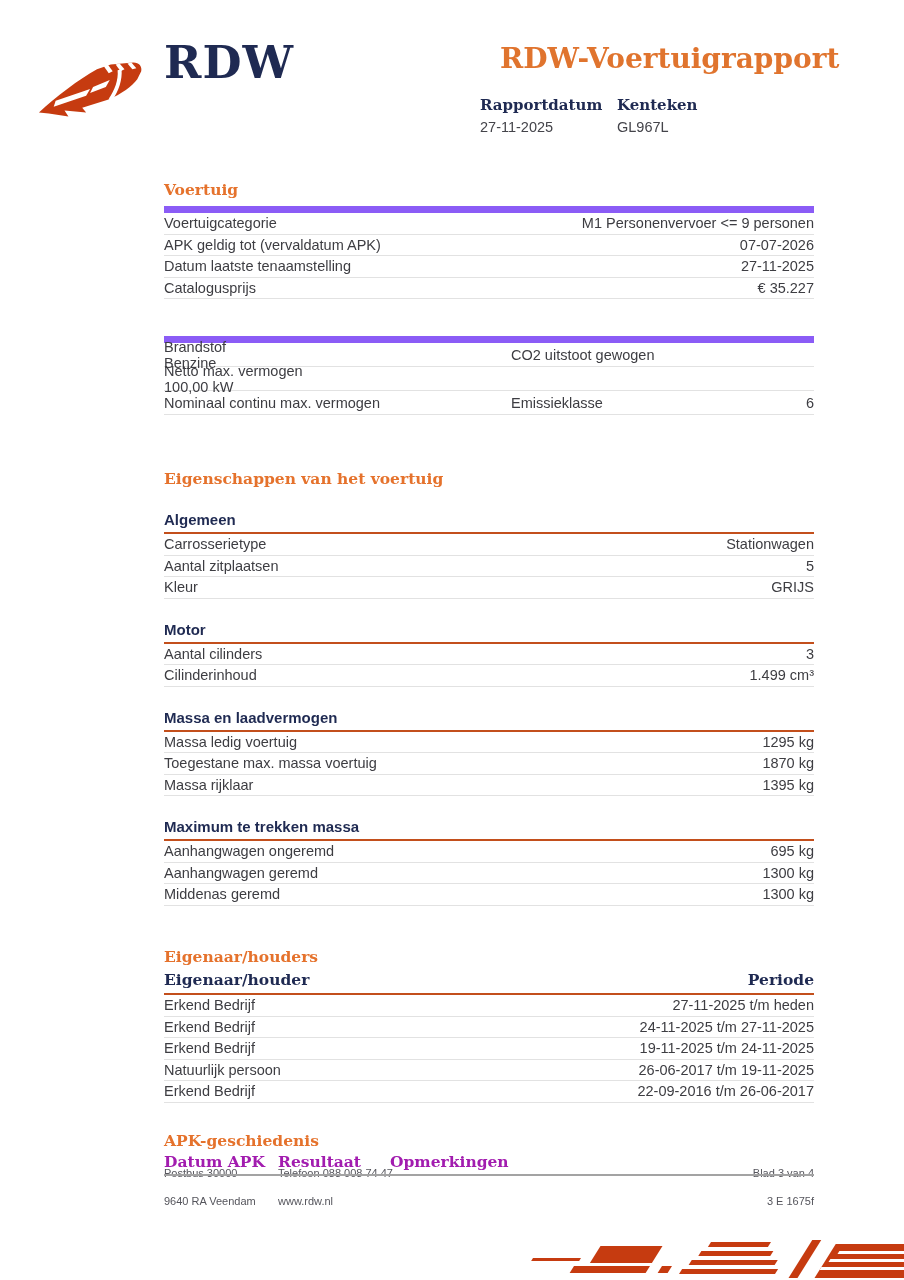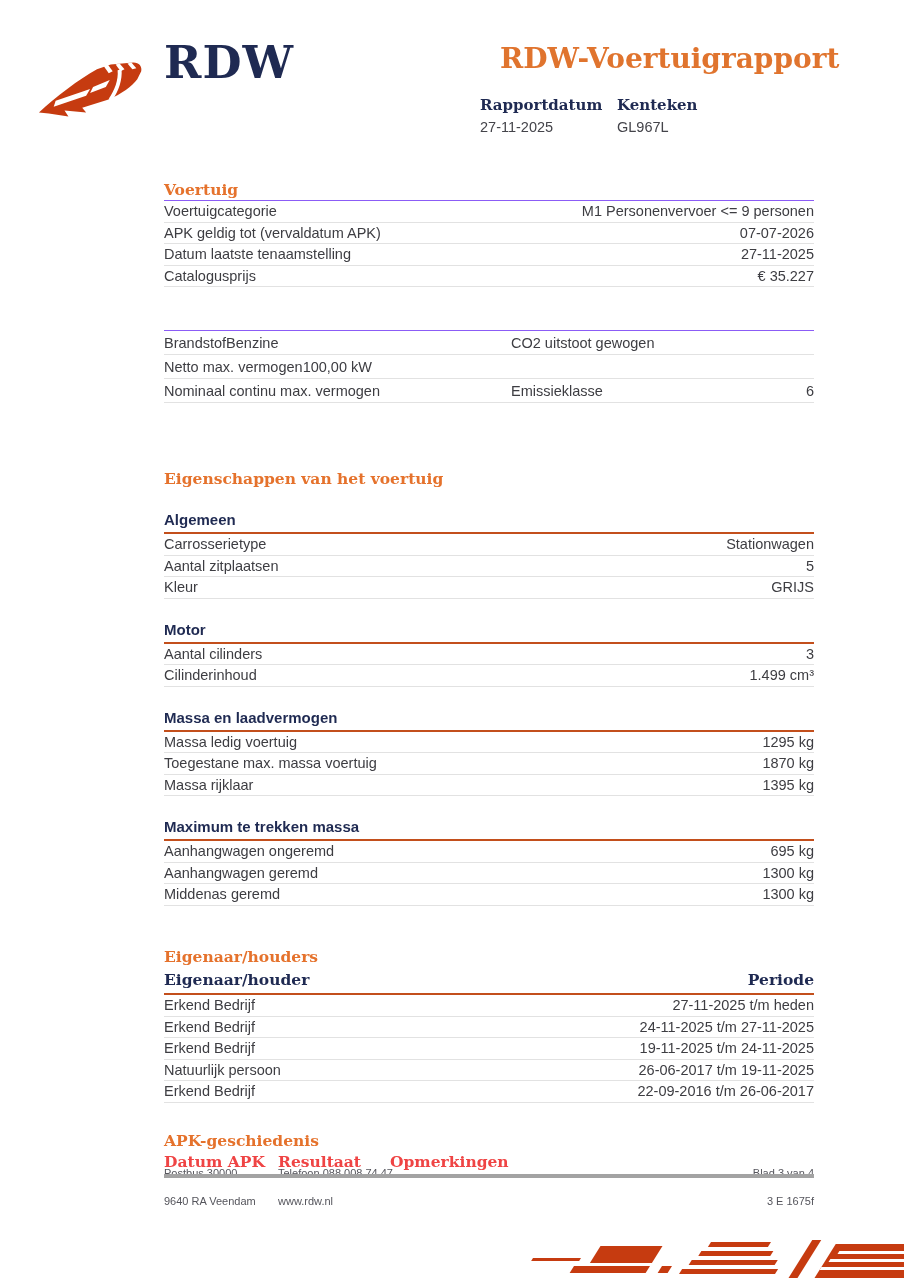--- a/index.html
+++ b/index.html
@@ -15,47 +15,47 @@
                font-weight: 700; font-size: 28px; color: #e0742e; }
   .meta { position: absolute; left: 480px; top: 96px; display: flex; }
   .meta-col1 { width: 137px; }
   .meta-label { font-family: "DejaVu Serif", serif; font-weight: 700; font-size: 15px; color: #1f2a52; }
   .meta-value { font-size: 14.5px; color: #44444a; margin-top: 5px; }
 
   
   .sec { position: absolute; left: 164px; width: 650px; }
   .h-orange { font-family: "DejaVu Serif", serif; font-weight: 700; font-size: 15.5px;
               color: #e5722c; line-height: 20px; }
-  .rows { border-top: 1px solid #8b5cf6; }
+  .rows { border-top: 7px solid #8b5cf6; margin-top: 6px; }
   .kv-row { display: flex; justify-content: space-between; align-items: center;
             height: 21.5px; border-bottom: 1px solid #e2e2e2; font-size: 14.5px; color: #3d3d42; }
   .kv-label { white-space: nowrap; }
   .kv-value { white-space: nowrap; text-align: right; }
 
   
   .m-row { display: flex; align-items: center; height: 24px; border-bottom: 1px solid #e2e2e2;
            font-size: 14.5px; color: #3d3d42; }
-  .m-left { width: 303px; display: flex; justify-content: flex-start; }
+  .m-left { width: 303px; display: flex; justify-content: center; flex-direction: column; }
   .m-gap { width: 44px; }
   .m-right { flex: 1; display: flex; justify-content: space-between; }
 
   
   .sub { margin-top: 22px; }
   .sub-h { font-weight: 700; font-size: 15px; color: #1f2a52; padding-bottom: 4px;
            border-bottom: 2px solid #c34f1c; }
   .sub:first-of-type { margin-top: 7px; }
 
   
   .own-h { display: flex; justify-content: space-between; margin-top: 3px;
            font-family: "DejaVu Serif", serif; font-weight: 700; font-size: 15.5px;
            color: #1f2a52; padding-bottom: 4px; border-bottom: 2px solid #c34f1c; }
 
   
   .apk-h { display: flex; margin-top: 2px; font-family: "DejaVu Serif", serif; font-weight: 700;
-           font-size: 15.5px; color: #ef4444; padding-bottom: 3px; border-bottom: 4px solid #a3a3a3; }
+           font-size: 15.5px; color: #a21caf; padding-bottom: 3px; border-bottom: 2px solid #a3a3a3; }
   .apk-c1 { width: 114px; } .apk-c2 { width: 112px; } .apk-c3 { flex: 1; }
 
   
   .foot-row { position: absolute; left: 164px; width: 650px; display: flex;
               font-size: 11px; color: #55555c; }
   .foot-c1 { width: 114px; } .foot-c2 { flex: 1; } .foot-c3 { text-align: right; }
 
   .decor-wrap { position: absolute; right: 0; bottom: 0; width: 384px; height: 46px; }
 </style>
 </head>

